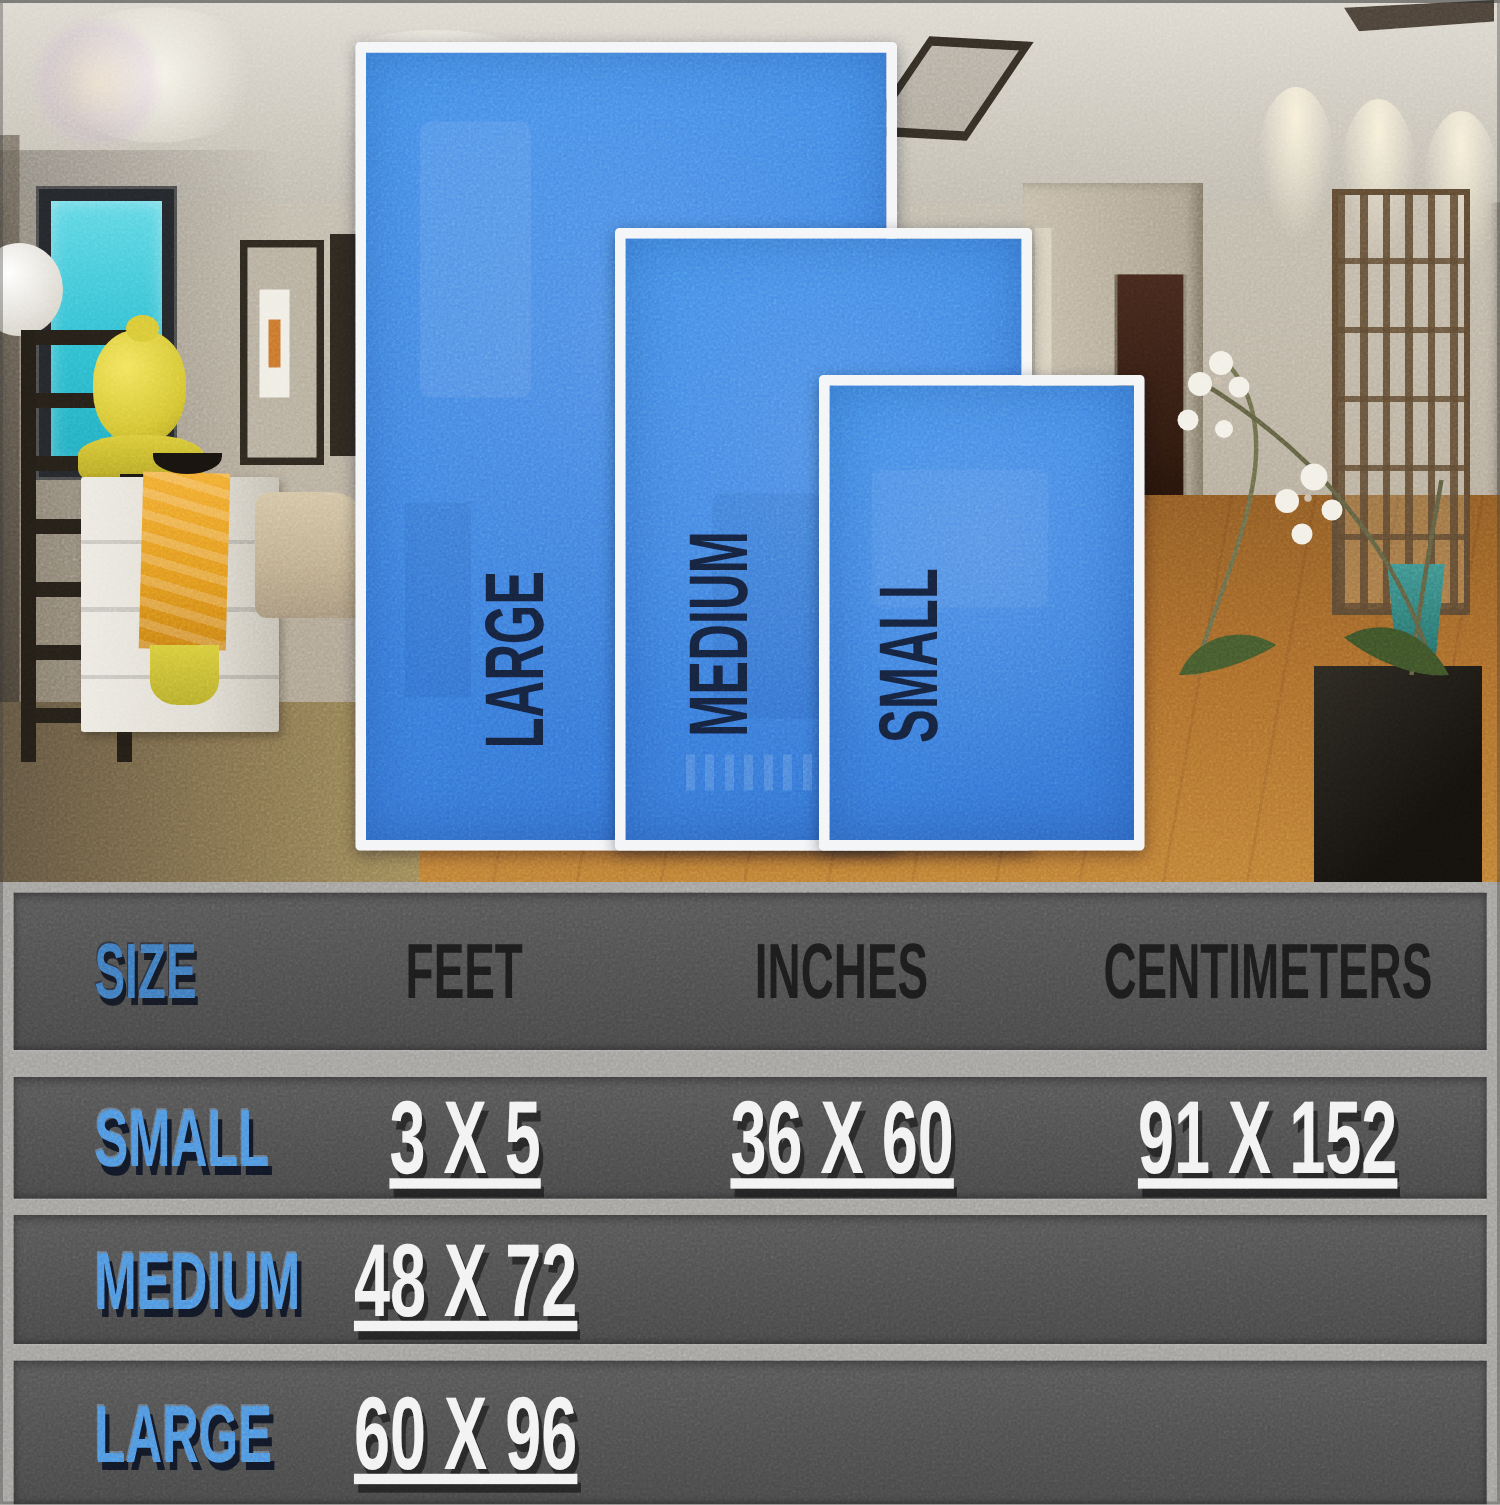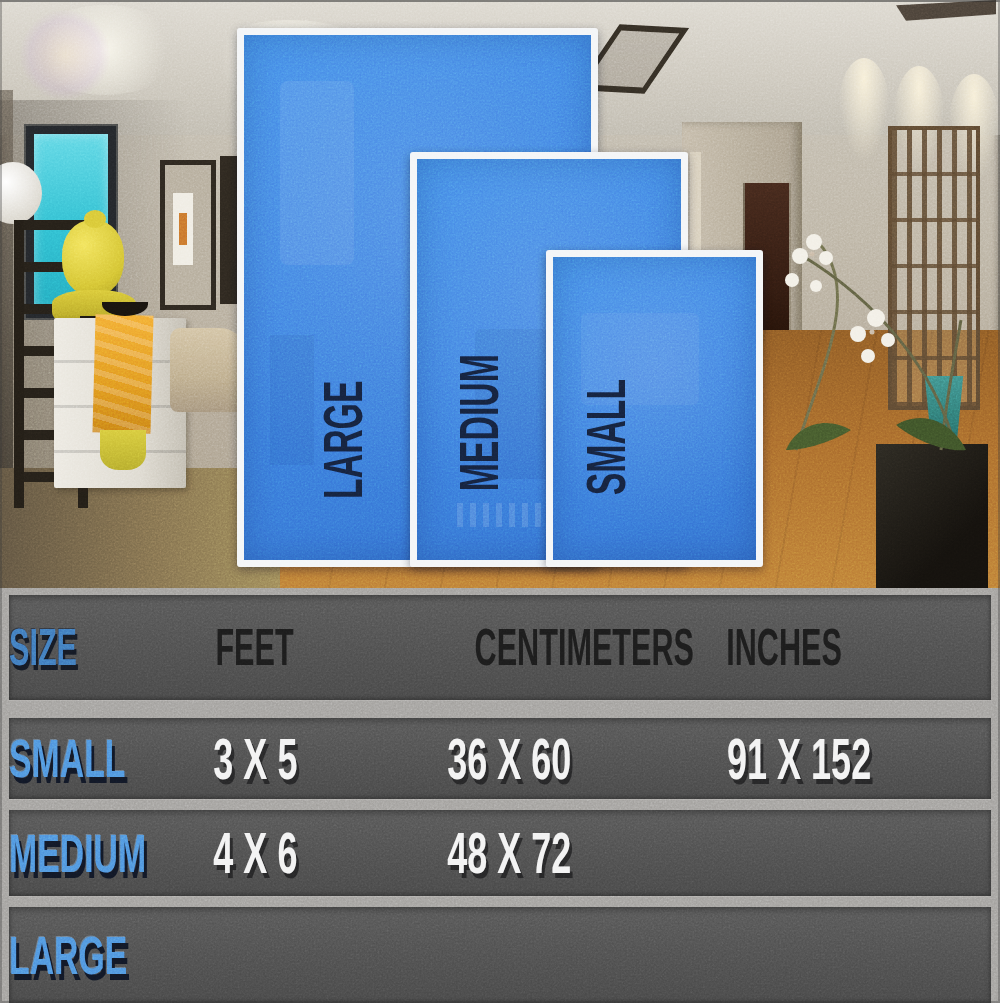--- a/index.html
+++ b/index.html
@@ -126,31 +126,31 @@
   
   .band{
     position:absolute;left:9px;width:982px;
     background:linear-gradient(180deg,#565656 0%,#4e4e4e 50%,#474747 100%);
     box-shadow:inset 0 3px 6px rgba(0,0,0,.28), inset 0 -2px 4px rgba(0,0,0,.22), 0 1px 0 rgba(255,255,255,.12);
     display:grid;grid-template-columns:188px 226px 276px 292px;align-items:center;}
   .band.header{top:595px;height:105px;}
   .band.r1{top:718px;height:81px;}
   .band.r2{top:810px;height:86px;}
   .band.r3{top:907px;height:96px;}
-  .cell{display:flex;align-items:center;overflow:visible;white-space:nowrap;}
-  .cell.first{justify-content:flex-start;}
+  .cell{display:flex;align-items:center;justify-content:center;overflow:visible;white-space:nowrap;}
+  .cell.first{justify-content:flex-start;padding-left:54px;}
   .cond{display:inline-block;white-space:nowrap;font-weight:bold;transform-origin:center center;}
   .cell.first .cond{transform-origin:left center;}
   .hdr{font-size:45px;color:#1b1b1b;}
   .hdr .cond{transform:scale(.68,1.16);}
   .hdr-size{color:#3f78bc;text-shadow:3px 4px 0 rgba(10,16,28,.85),-1px -1px 0 rgba(20,26,40,.5);}
   .rowlabel{font-size:47px;color:#4e92de;
     text-shadow:4px 5px 0 rgba(9,16,32,.88),-1px -1px 0 rgba(150,195,245,.35);}
   .rowlabel .cond{transform:scale(.72,1.15);}
-  .val{font-size:50px;color:#f2f2f2;text-shadow:4px 5px 0 rgba(8,8,10,.55);}
+  .val{font-size:60px;color:#f2f2f2;text-shadow:4px 5px 0 rgba(8,8,10,.55);text-decoration:underline;}
   .val .cond{transform:scale(.72,1.15);}
 
   
   svg.noise{position:absolute;left:0;top:0;z-index:60;pointer-events:none;
     mix-blend-mode:overlay;opacity:.8;}
   .edge{position:absolute;left:0;top:0;width:1000px;height:1003px;z-index:70;pointer-events:none;
     box-shadow:inset 0 0 0 2px rgba(60,60,60,.35), inset 0 2px 0 rgba(30,30,30,.3);}
 </style>
 </head>
 <body>
@@ -242,24 +242,24 @@
   </div>
 
   <div class="band header">
     <div class="cell first hdr hdr-size">
       <span class="cond">SIZE</span>
       </div>
     <div class="cell hdr">
       <span class="cond">FEET</span>
       </div>
     <div class="cell hdr">
+      <span class="cond">INCHES</span>
+      </div>
+    <div class="cell hdr">
       <span class="cond">CENTIMETERS</span>
-      </div>
-    <div class="cell hdr">
-      <span class="cond">INCHES</span>
       </div>
   </div>
 
   <div class="band r1">
     <div class="cell first rowlabel">
       <span class="cond">SMALL</span>
       </div>
     <div class="cell val">
       <span class="cond">3 X 5</span>
       </div>
@@ -269,30 +269,30 @@
     <div class="cell val">
       <span class="cond">91 X 152</span>
       </div>
   </div>
 
   <div class="band r2">
     <div class="cell first rowlabel">
       <span class="cond">MEDIUM</span>
       </div>
     <div class="cell val">
-      <span class="cond">4 X 6</span>
-      </div>
-    <div class="cell val">
       <span class="cond">48 X 72</span>
       </div>
   </div>
 
   <div class="band r3">
     <div class="cell first rowlabel">
       <span class="cond">LARGE</span>
+      </div>
+    <div class="cell val">
+      <span class="cond">60 X 96</span>
       </div>
   </div>
 
   <svg class="noise" width="1000" height="1003" xmlns="http://www.w3.org/2000/svg">
     <filter id="grain">
       <feTurbulence type="fractalNoise" baseFrequency="0.55" numOctaves="3" stitchTiles="stitch"></feTurbulence>
       <feColorMatrix type="saturate" values="0"></feColorMatrix>
     </filter>
     <rect width="1000" height="1003" filter="url(#grain)" opacity="0.55"></rect>
   </svg>

